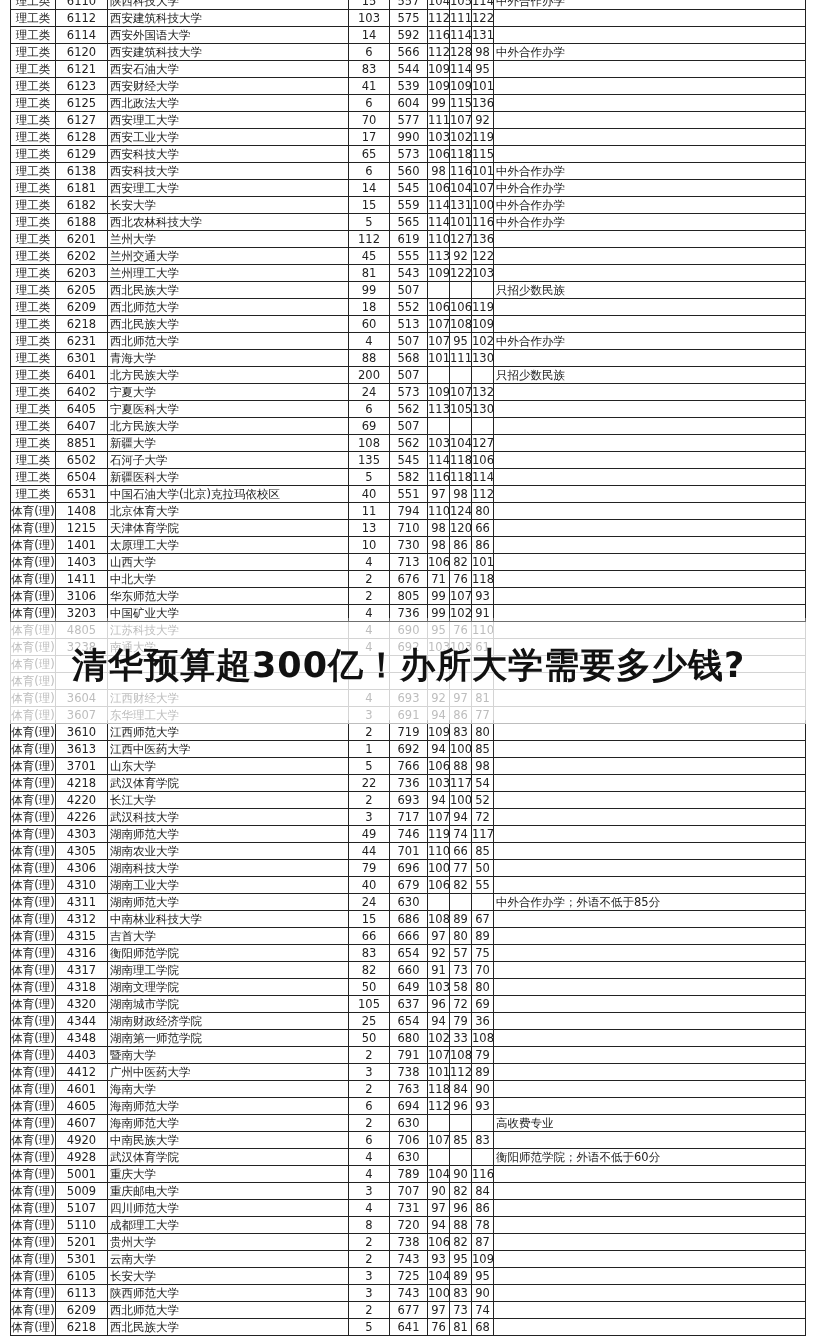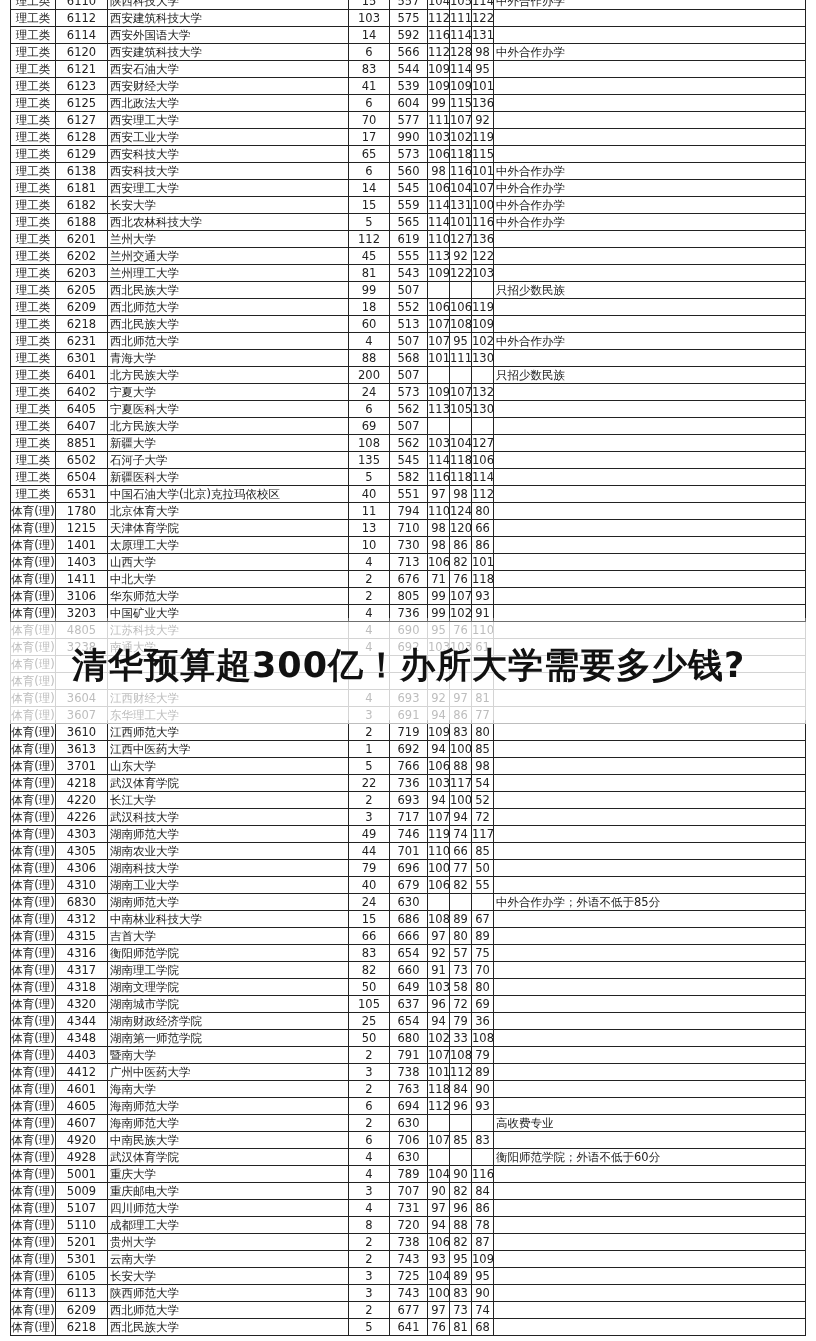--- a/index.html
+++ b/index.html
@@ -354,21 +354,21 @@
           <td class="name">中国石油大学(北京)克拉玛依校区</td>
           <td class="plan">40</td>
           <td class="score">551</td>
           <td class="s3">97</td>
           <td class="s3">98</td>
           <td class="s3">112</td>
           <td class="note"></td>
         </tr>
         <tr>
           <td class="cat">体育(理)</td>
-          <td class="code">1780</td>
+          <td class="code">1408</td>
           <td class="name">北京体育大学</td>
           <td class="plan">11</td>
           <td class="score">794</td>
           <td class="s3">110</td>
           <td class="s3">124</td>
           <td class="s3">80</td>
           <td class="note"></td>
         </tr>
         <tr>
           <td class="cat">体育(理)</td>
@@ -607,21 +607,21 @@
           <td class="name">湖南工业大学</td>
           <td class="plan">40</td>
           <td class="score">679</td>
           <td class="s3">106</td>
           <td class="s3">82</td>
           <td class="s3">55</td>
           <td class="note"></td>
         </tr>
         <tr>
           <td class="cat">体育(理)</td>
-          <td class="code">6830</td>
+          <td class="code">4311</td>
           <td class="name">湖南师范大学</td>
           <td class="plan">24</td>
           <td class="score">630</td>
           <td class="s3"></td>
           <td class="s3"></td>
           <td class="s3"></td>
           <td class="note">中外合作办学；外语不低于85分</td>
         </tr>
         <tr>
           <td class="cat">体育(理)</td>

